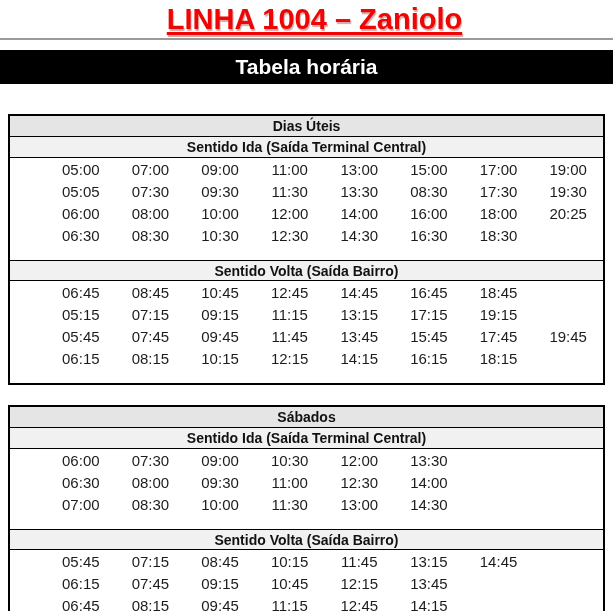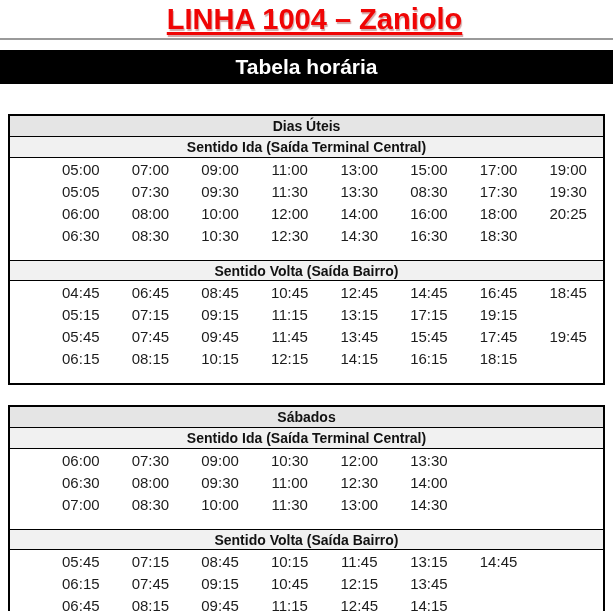--- a/index.html
+++ b/index.html
@@ -139,21 +139,20 @@
               <div class="tcell">16:30</div>
               <div class="tcell">18:30</div>
               <div class="tcell"></div>
             </div>
           </div>
         </div>
         <div class="section">
           <div class="section-header">Sentido Volta (Saída Bairro)</div>
           <div class="rows">
             <div class="trow">
-              <div class="tcell">04:45</div>
               <div class="tcell">06:45</div>
               <div class="tcell">08:45</div>
               <div class="tcell">10:45</div>
               <div class="tcell">12:45</div>
               <div class="tcell">14:45</div>
               <div class="tcell">16:45</div>
               <div class="tcell">18:45</div>
             </div>
             <div class="trow">
               <div class="tcell">05:15</div>

